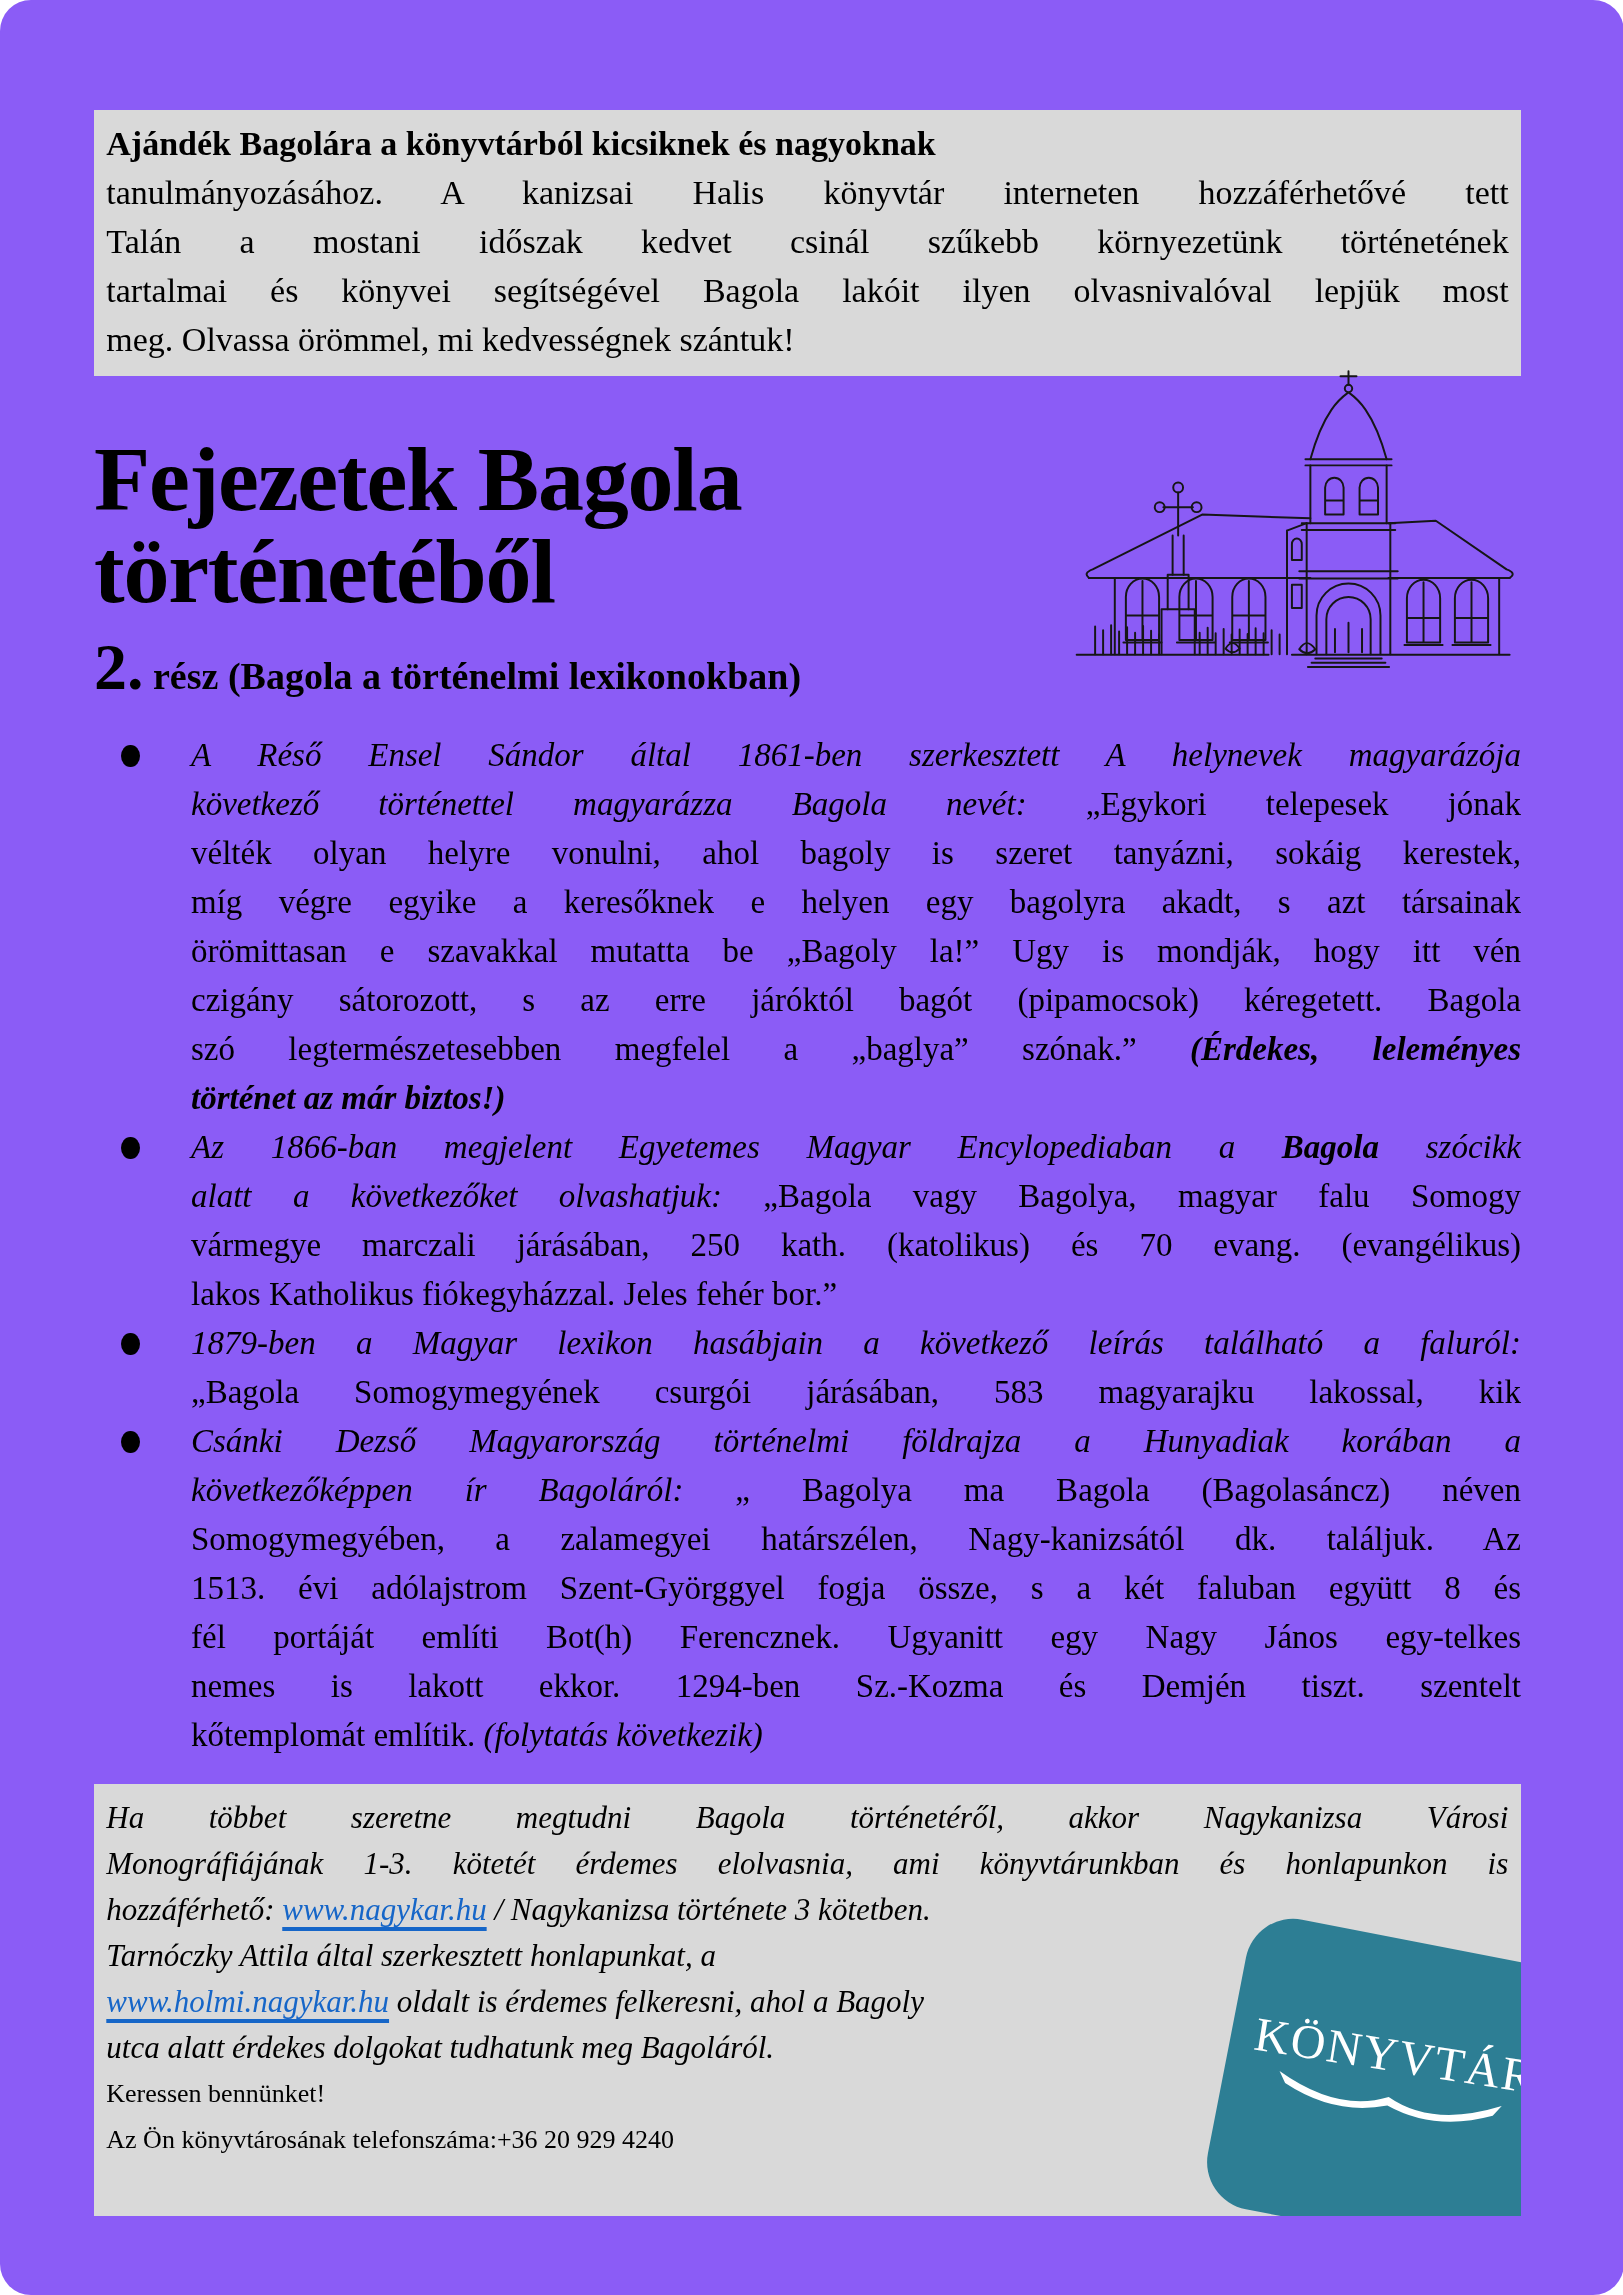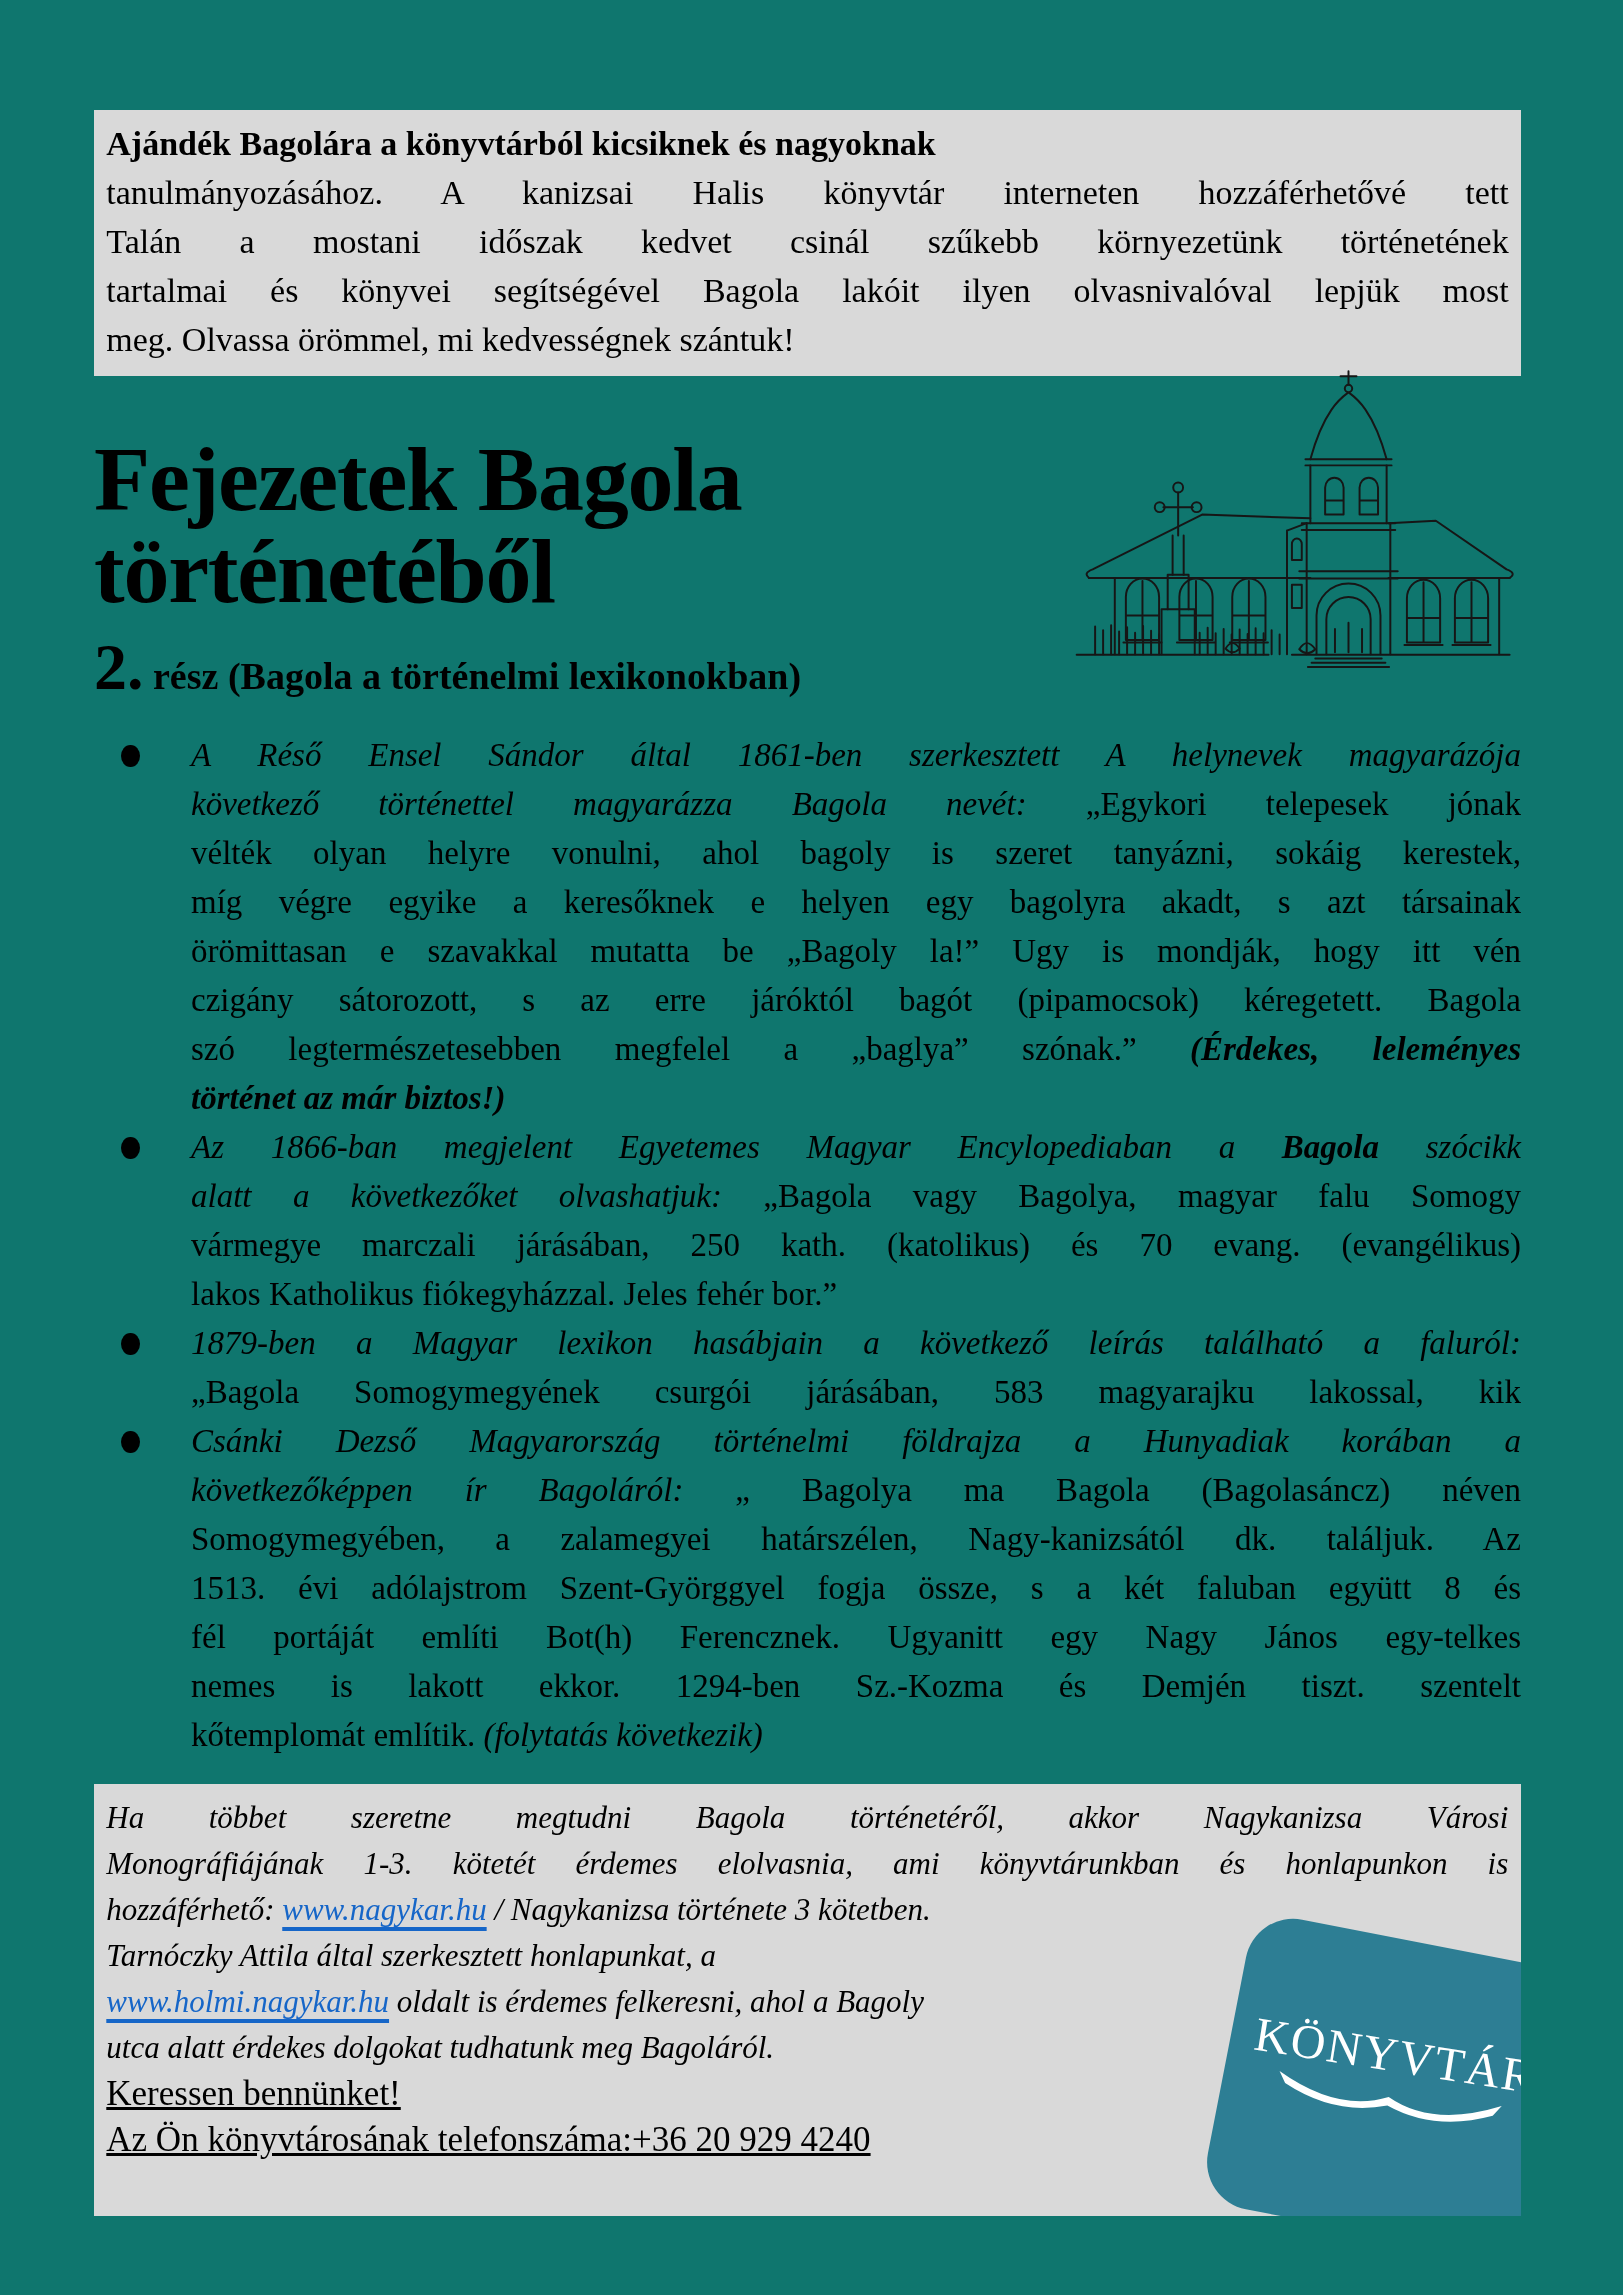--- a/index.html
+++ b/index.html
@@ -1,17 +1,17 @@
 <!DOCTYPE html>
 <html style="font-size:9.8px"><head>
 <meta charset="utf-8">
 <style>
   html,body{margin:0;padding:0;background:#ffffff;}
   body{width:1624px;height:2295px;font-family:"Liberation Serif",serif;color:#000;}
-  .page{position:relative;width:1624px;height:2295px;overflow:hidden;background:#0f766e;}
+  .page{position:relative;width:1624px;height:2295px;overflow:hidden;background:#8b5cf6;border-radius:31px;}
   .content{position:absolute;left:94px;top:0;width:1427px;}
   .graybox{background:#d9d9d9;}
   
   .intro{margin-top:110px;padding:8.6px 12.3px 12.3px 12.3px;box-sizing:border-box;}
   .intro-title{font-weight:bold;font-size:34px;line-height:49px;text-align:left;}
   .iline{font-size:34px;line-height:49px;}
   .jl{text-align:justify;text-align-last:justify;}
   
   .titlewrap{position:relative;margin-top:57px;}
   .doctitle{margin:0;font-weight:bold;font-size:92px;line-height:92px;letter-spacing:-1.2px;}
@@ -25,21 +25,21 @@
   .marker{flex:0 0 97px;}
   .dot{display:block;width:18.5px;height:22px;border-radius:50%;background:#000;margin:14.8px 0 0 27px;}
   .btext{flex:1 1 auto;min-width:0;}
   .bl{font-size:33px;line-height:49px;}
   .it{font-style:italic;}
   .bi{font-style:italic;font-weight:bold;}
   .rm{font-style:normal;}
   
   .footerbox{position:relative;margin-top:24.6px;height:432px;padding:11px 12.3px 0 12.3px;box-sizing:border-box;overflow:hidden;}
   .fl{font-size:31px;line-height:46px;font-style:italic;}
-  .fl-rm{font-style:normal;font-size:35px;text-decoration:underline;}
+  .fl-rm{font-style:normal;font-size:26px;}
   .fwrap{width:1034px;}
   .fwide{width:1402px;}
   a.link{color:#1666c8;text-decoration:underline;text-decoration-thickness:4.3px;text-underline-offset:7.4px;font-style:italic;}
   .logo{position:absolute;right:-7.4px;top:92px;width:295px;height:289px;}
   .logo svg{overflow:visible;}
 </style>
 </head>
 <body>
 
 <div class="page">

